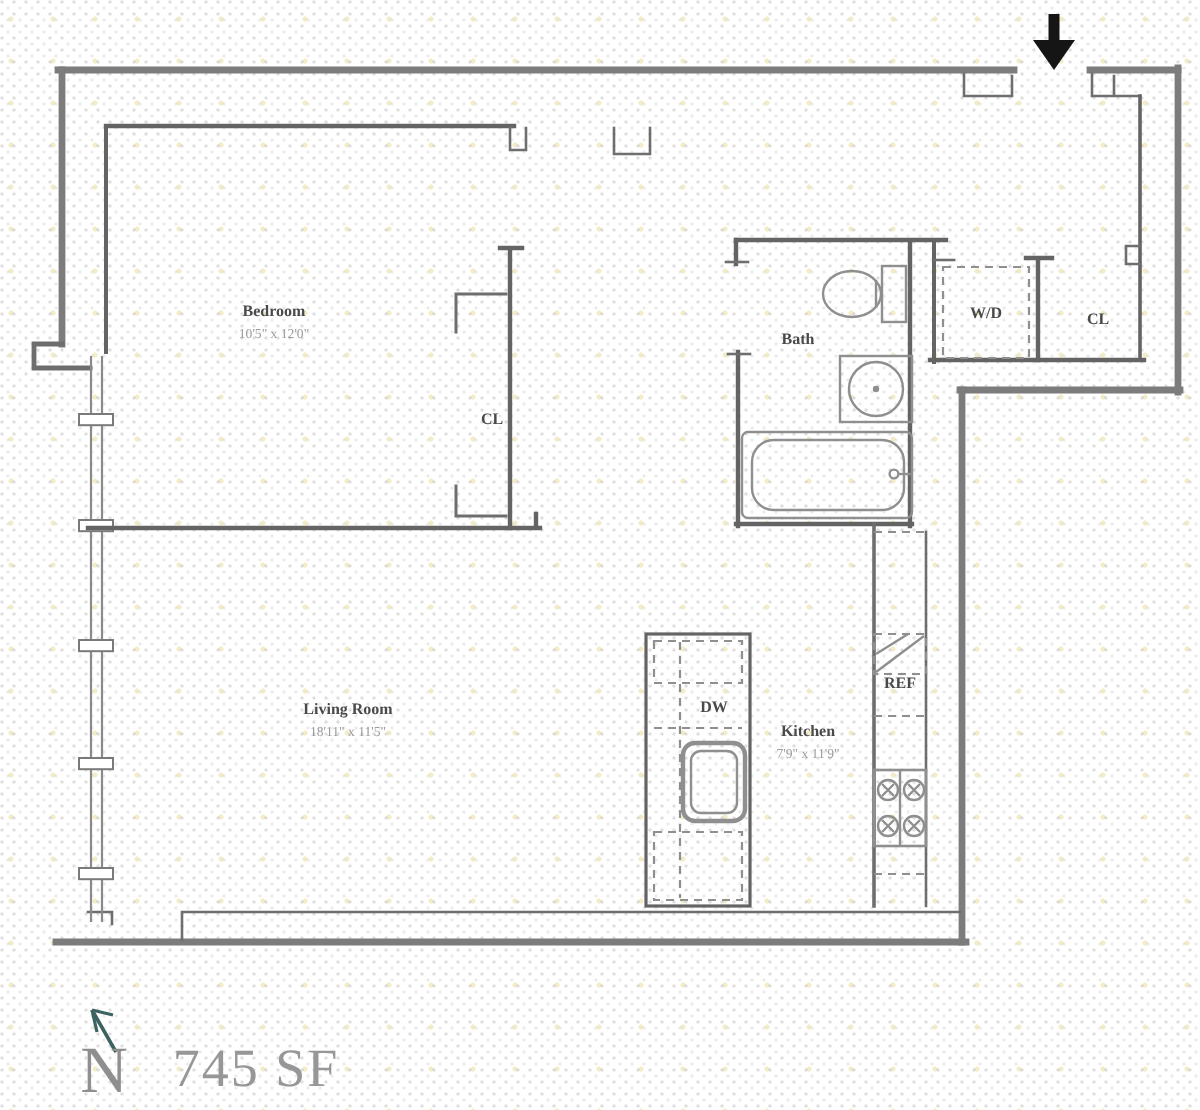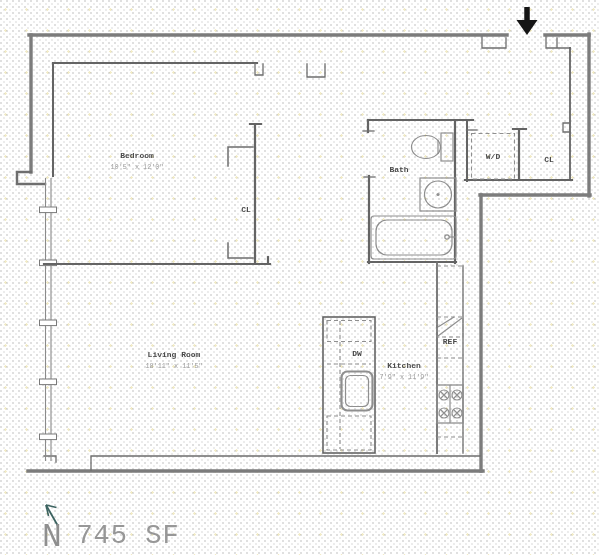--- a/index.html
+++ b/index.html
@@ -4,21 +4,21 @@
 <style>
   html,body{margin:0;padding:0;background:#fff;}
   .canvas{
     position:relative;width:600px;height:555px;background-color:#fff;overflow:hidden;
     background-image:
       radial-gradient(circle at 1px 1px, rgba(150,150,150,.30) .7px, transparent .95px),
       radial-gradient(circle at 1px 1px, rgba(150,150,150,.18) .7px, transparent .95px),
       radial-gradient(circle at 1.5px 1.5px, rgba(222,205,110,.38) 1.1px, transparent 1.45px);
     background-size:6px 6px,6px 6px,21px 21px;
     background-position:0 0,3px 3px,4px 8px;
-    font-family:Liberation Mono, monospace;
+    font-family:Liberation Serif, serif;
   }
   svg{position:absolute;top:0;left:0;}
   .wall-ext{stroke:#7c7c7c;stroke-width:3.4;fill:none;stroke-linecap:square;}
   .wall-int{stroke:#646464;stroke-width:2.2;fill:none;stroke-linecap:square;}
   .wall-thin{stroke:#6e6e6e;stroke-width:1.3;fill:none;stroke-linecap:square;}
   .fixture{stroke:#8f8f8f;stroke-width:1.2;fill:none;}
   .dash{stroke:#8f8f8f;stroke-width:1.1;fill:none;stroke-dasharray:4 3;}
   .room-name{font-size:8px;font-weight:bold;fill:#4a4a4a;text-anchor:middle;}
   .room-dim{font-size:6.8px;fill:#9b9b9b;text-anchor:middle;}
   .big-gray{font-size:27px;fill:#979797;letter-spacing:1px;text-anchor:middle;}

